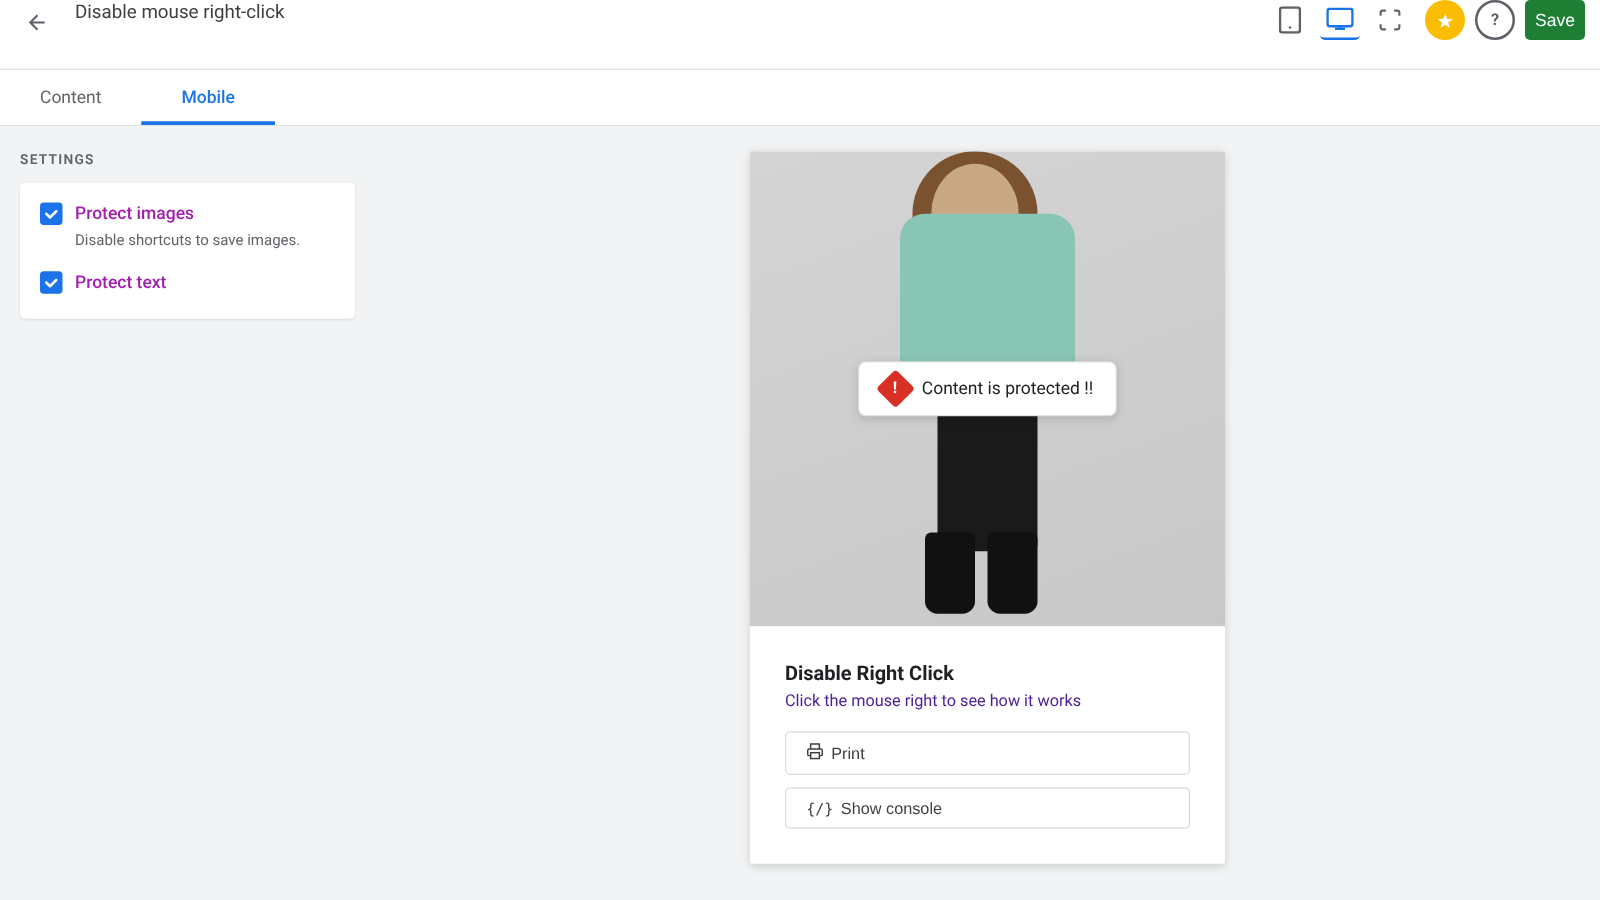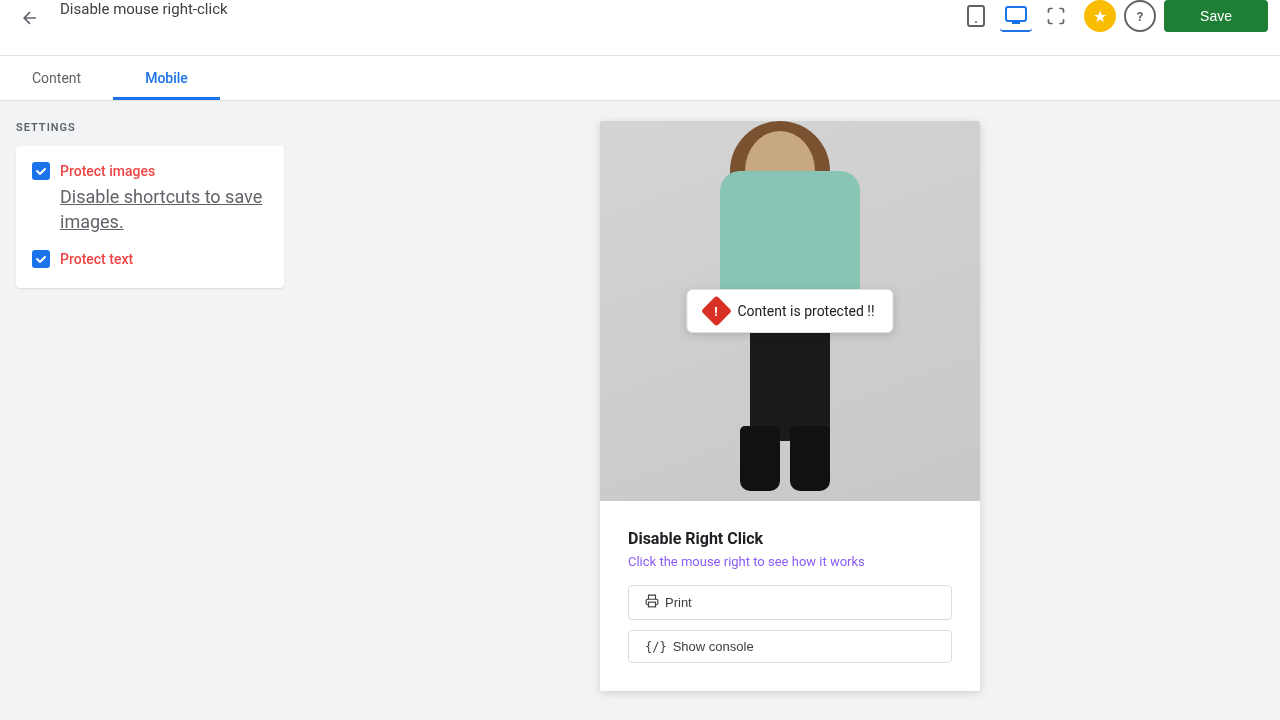--- a/index.html
+++ b/index.html
@@ -56,21 +56,21 @@
       cursor: pointer;
       color: #5f6368;
       font-weight: bold;
       font-size: 14px;
     }
     .save-btn {
       background: #1e7e34;
       color: #fff;
       border: none;
       border-radius: 4px;
-      padding: 8px 36px;
+      padding: 8px 8px;
       font-size: 14px;
       font-weight: 500;
       cursor: pointer;
     }
 
     
     .tabs {
       display: flex;
       background: #fff;
       border-bottom: 1px solid #e0e0e0;
@@ -132,29 +132,28 @@
       width: 18px; height: 18px;
       background: #1a73e8;
       border-radius: 3px;
       display: flex; align-items: center; justify-content: center;
       cursor: pointer;
       flex-shrink: 0;
     }
     .checkbox svg { width: 12px; height: 12px; }
     .setting-title {
       font-size: 14px;
-      color: #ef4444;
+      color: #a21caf;
       font-weight: 500;
     }
     .setting-desc {
-      font-size: 18px;
+      font-size: 12px;
       color: #5f6368;
       line-height: 1.4;
       padding-left: 28px;
-      text-decoration: underline;
     }
 
     
     .preview-area {
       flex: 1;
       display: flex;
       align-items: flex-start;
       justify-content: center;
       padding: 20px;
       background: #f1f3f4;
@@ -289,21 +288,21 @@
       padding: 28px;
     }
     .phone-product-title {
       font-size: 16px;
       font-weight: 700;
       color: #202124;
       margin-bottom: 6px;
     }
     .phone-product-desc {
       font-size: 13px;
-      color: #8b5cf6;
+      color: #4c1d95;
       margin-bottom: 16px;
     }
     .phone-buttons {
       display: flex;
       gap: 10px;
       flex-direction: column;
     }
     .phone-btn {
       display: flex;
       align-items: center;

